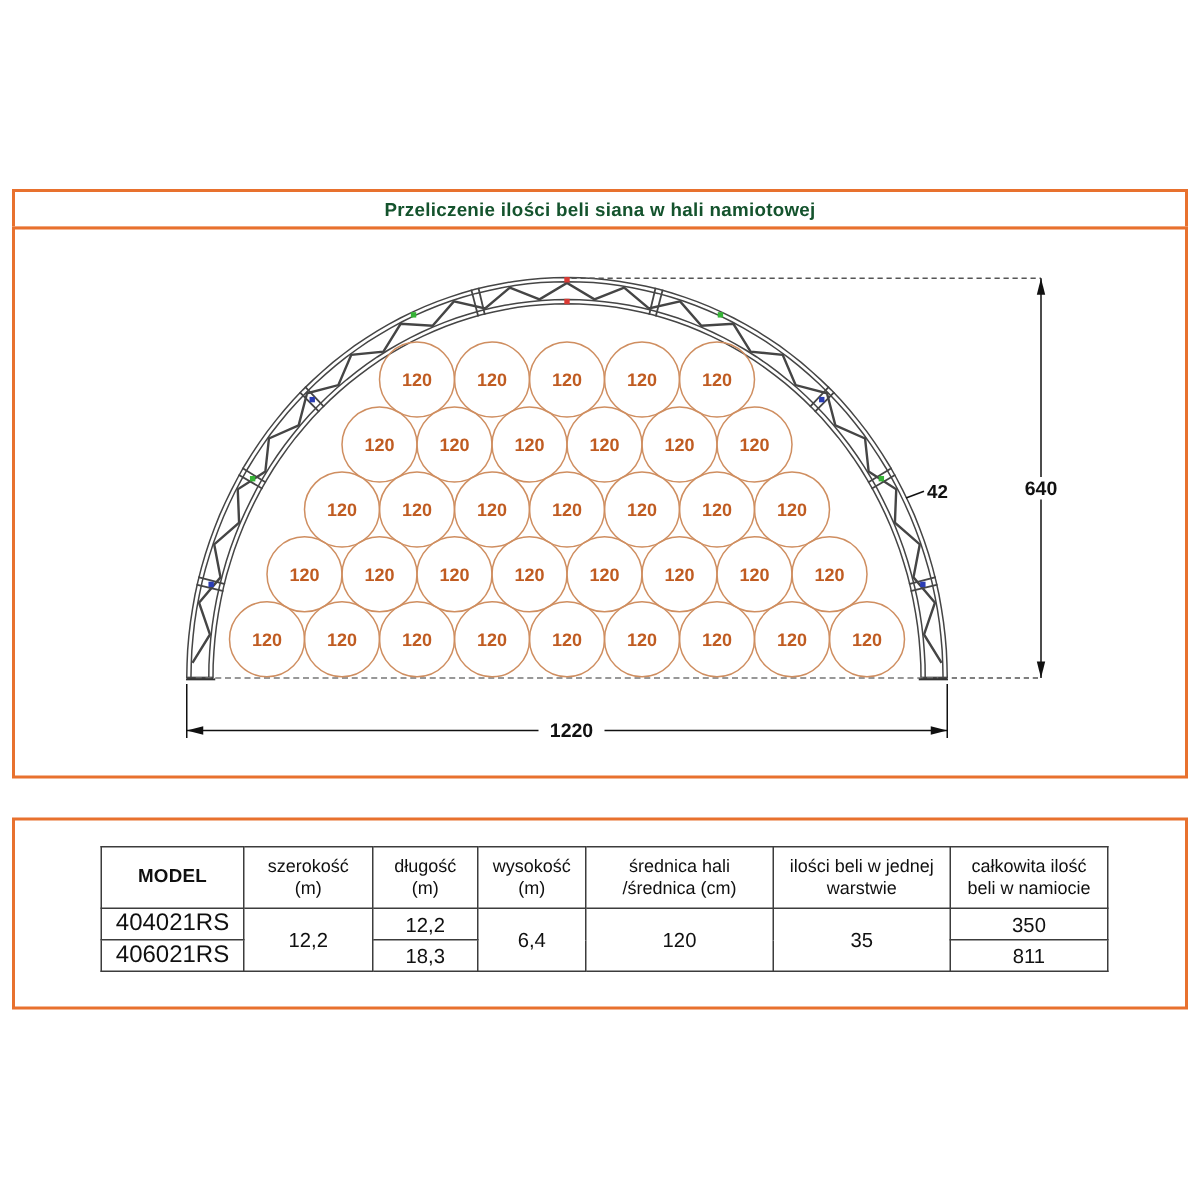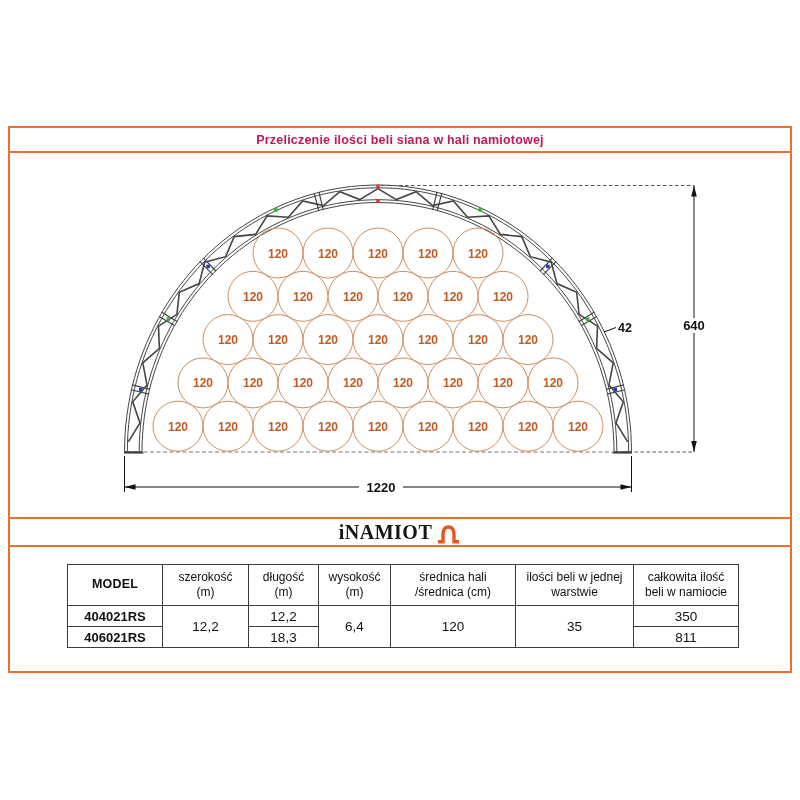--- a/index.html
+++ b/index.html
@@ -1,33 +1,33 @@
 <!DOCTYPE html>
 <html><head>
 <meta charset="utf-8">
 <style>
   html,body{margin:0;padding:0;background:#fff;}
   body{width:800px;height:800px;font-family:"Liberation Sans",sans-serif;}
   .page{position:relative;width:800px;height:800px;overflow:hidden;background:#fff;}
   .obox{position:absolute;left:8px;width:784px;border:2px solid #e8712e;box-sizing:border-box;background:#fff;}
   #title-box{top:126px;height:27px;display:flex;align-items:center;justify-content:center;}
-  .title-text{font-size:12.5px;font-weight:bold;color:#be185d;letter-spacing:.2px;}
+  .title-text{font-size:12.5px;font-weight:bold;color:#14532d;letter-spacing:.2px;}
   #diagram-box{top:151px;height:368px;}
   #arch-svg{position:absolute;left:0;top:0;}
   #arch-svg text{font-family:"Liberation Sans",sans-serif;}
   #logo-box{top:517px;height:30px;display:flex;align-items:center;justify-content:center;}
   .logo-text{font-family:"Liberation Serif",serif;font-weight:bold;font-size:20px;color:#151515;letter-spacing:.5px;line-height:1;}
   .tent-icon{margin-left:4px;margin-top:1px;}
   #table-box{top:545px;height:128px;}
   table.spec{position:absolute;left:57px;top:17px;border-collapse:collapse;table-layout:fixed;background:#fff;padding-left:38px;}
   .spec th,.spec td{border:1.5px solid #3c3c3c;text-align:center;vertical-align:middle;padding:0;color:#101010;overflow:hidden;}
   .spec th{font-size:12px;font-weight:normal;line-height:1.25;}
   .spec th.model-h{font-weight:bold;font-size:12.5px;letter-spacing:.2px;}
   .spec td{font-size:13.5px;}
-  .spec td.model{font-weight:bold;font-size:13px;}
+  .spec td.model{font-weight:normal;font-size:16px;}
   .spec thead tr{height:41px;}
   .spec tbody tr{height:21px;}
 </style>
 </head>
 <body>
 
 <div class="page">
 
   <div class="obox" id="title-box">
     <span class="title-text">Przeliczenie ilości beli siana w hali namiotowej</span>
@@ -159,26 +159,20 @@
           <circle cx="478" cy="426.2" r="25" fill="none" stroke="#cf8e60" stroke-width="1"></circle>
           <text x="478" y="430.7" text-anchor="middle" font-size="12" font-weight="bold" fill="#c05c22">120</text>
           <circle cx="528" cy="426.2" r="25" fill="none" stroke="#cf8e60" stroke-width="1"></circle>
           <text x="528" y="430.7" text-anchor="middle" font-size="12" font-weight="bold" fill="#c05c22">120</text>
           <circle cx="578" cy="426.2" r="25" fill="none" stroke="#cf8e60" stroke-width="1"></circle>
           <text x="578" y="430.7" text-anchor="middle" font-size="12" font-weight="bold" fill="#c05c22">120</text>
         </g>
       </svg>
   </div>
 
-  <div class="obox" id="logo-box">
-    <span class="logo-text">iNAMIOT</span>
-    <svg class="tent-icon" width="25" height="22" viewBox="0 0 25 22">
-      <path id="tent-path" d="M2 19.7 L7 19.7 L7 13 Q7 5 12.5 5 Q18 5 18 13 L18 19.7 L23 19.7" fill="none" stroke="#e8561e" stroke-width="3.4"></path>
-    </svg>
-  </div>
 
   <div class="obox" id="table-box">
     <table class="spec">
       <colgroup>
         <col style="width:95px">
           <col style="width:86px">
           <col style="width:70px">
         <col style="width:72px">
           <col style="width:125px">
           <col style="width:118px">

